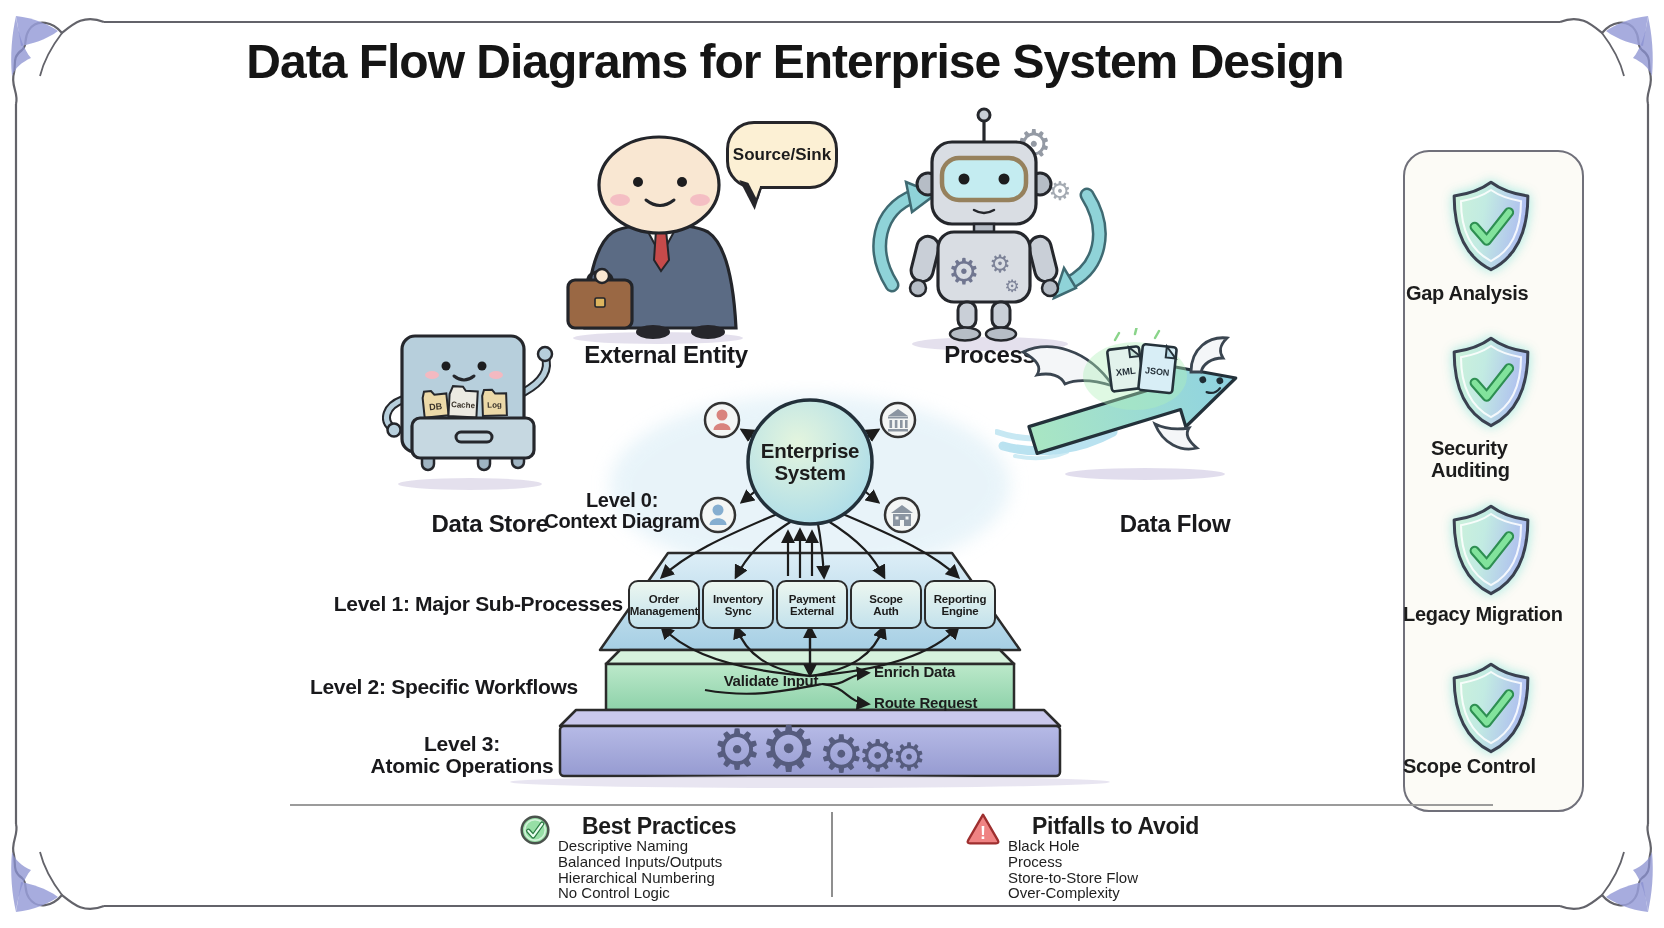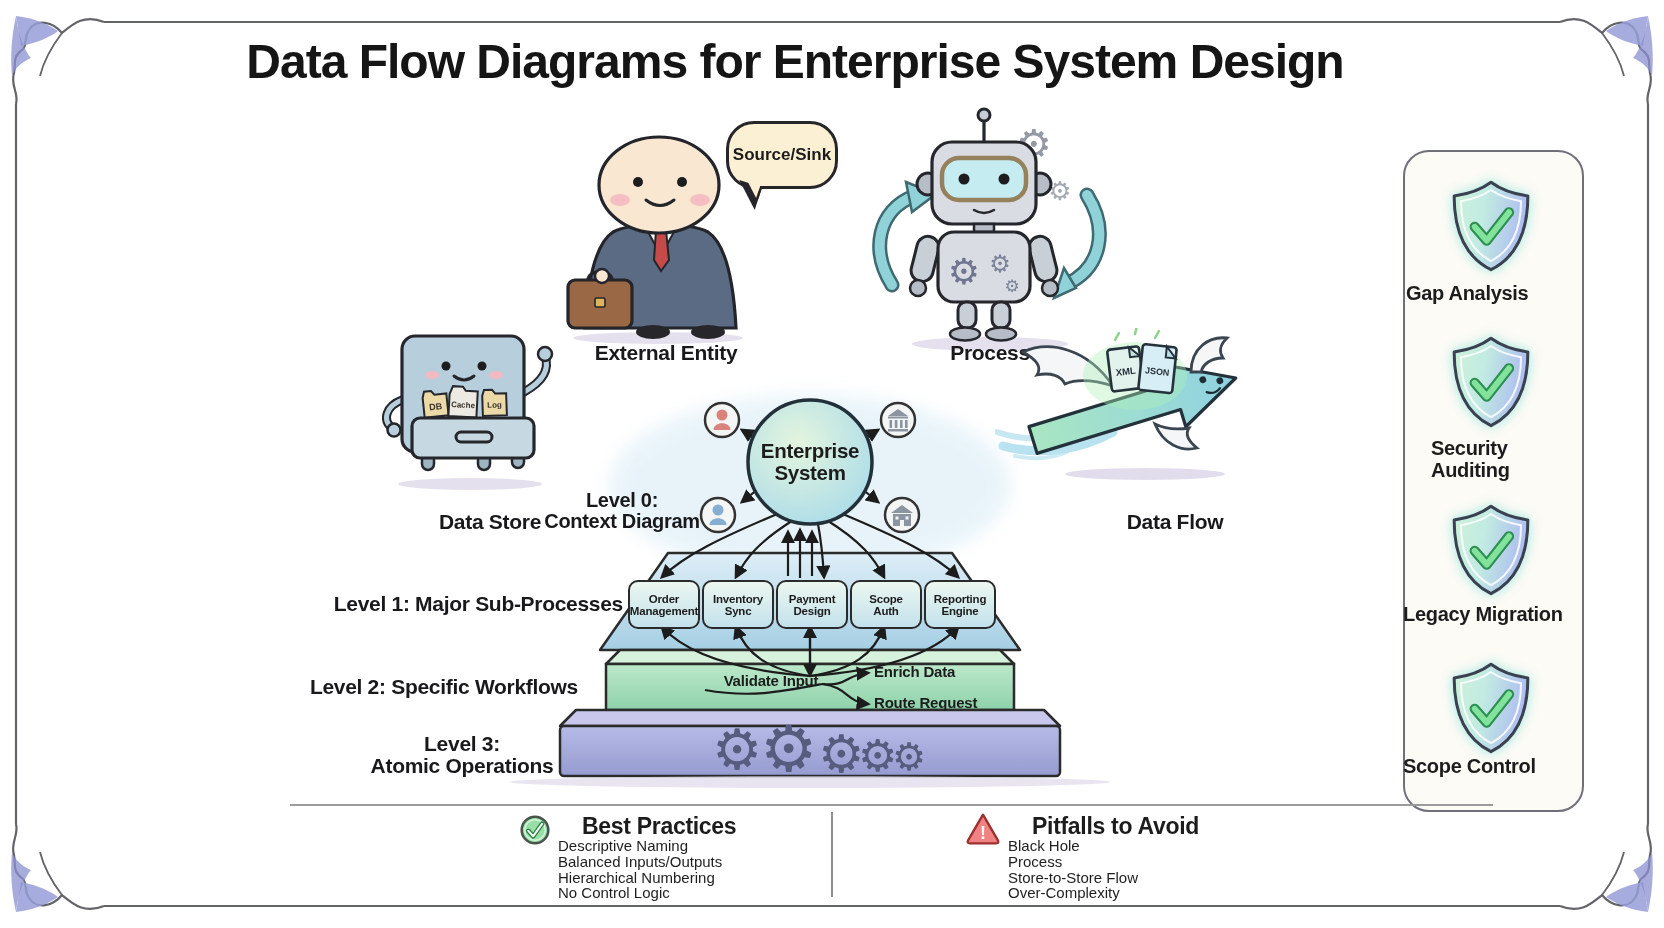--- a/index.html
+++ b/index.html
@@ -1,21 +1,21 @@
 <!DOCTYPE html>
 <html><head>
 <meta charset="utf-8">
 <style>
   html,body{margin:0;padding:0;background:#e8e5de;}
   .canvas{position:relative;width:1664px;height:928px;background:#ffffff;overflow:hidden;
           font-family:"Liberation Sans",sans-serif;color:#1c1c1c;}
   .abs{position:absolute;}
   .title{position:absolute;left:0;top:34px;width:1590px;text-align:center;
          font-size:48px;font-weight:700;letter-spacing:-1px;color:#151515;}
-  .slabel{position:absolute;text-align:center;font-weight:700;font-size:21px;letter-spacing:-.3px;color:#19191c;}
+  .slabel{position:absolute;text-align:center;font-weight:700;font-size:24px;letter-spacing:-.3px;color:#19191c;}
   .llabel{position:absolute;font-weight:700;font-size:21px;letter-spacing:-.3px;color:#19191c;}
   .bubble{position:absolute;left:726px;top:121px;width:106px;height:62px;background:#fcf0d4;
           border:3px solid #26262a;border-radius:28px;display:flex;align-items:center;justify-content:center;
           font-weight:700;font-size:17px;}
   .bubble::before{content:"";position:absolute;left:6px;bottom:-21px;width:0;height:0;
           border:12px solid transparent;border-top-color:#26262a;border-right-color:#26262a;transform:rotate(18deg);}
   .bubble::after{content:"";position:absolute;left:14px;bottom:-10px;width:0;height:0;
           border:8px solid transparent;border-top-color:#fcf0d4;border-right-color:#fcf0d4;transform:rotate(18deg);}
   .circle-label{position:absolute;left:740px;top:440px;width:140px;text-align:center;
           font-weight:700;font-size:20.5px;line-height:22px;letter-spacing:-.3px;}
@@ -300,21 +300,21 @@
   <div class="pbox" style="left:628px">
     <span>Order</span>
     <span>Management</span>
   </div>
   <div class="pbox" style="left:702px">
     <span>Inventory</span>
     <span>Sync</span>
   </div>
   <div class="pbox" style="left:776px">
     <span>Payment</span>
-    <span>Design</span>
+    <span>External</span>
   </div>
   <div class="pbox" style="left:850px">
     <span>Scope</span>
     <span>Auth</span>
   </div>
   <div class="pbox" style="left:924px">
     <span>Reporting</span>
     <span>Engine</span>
   </div>
 

